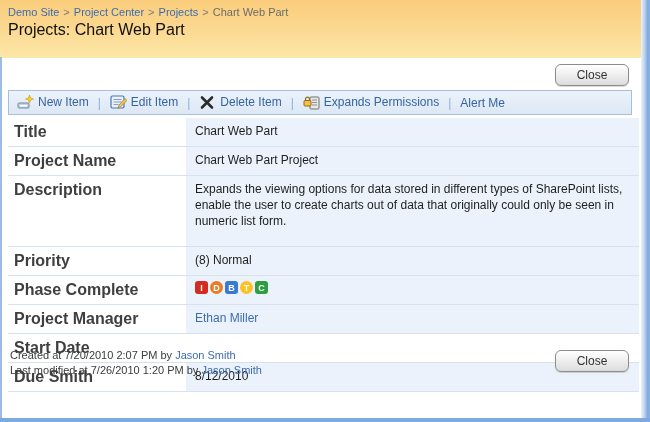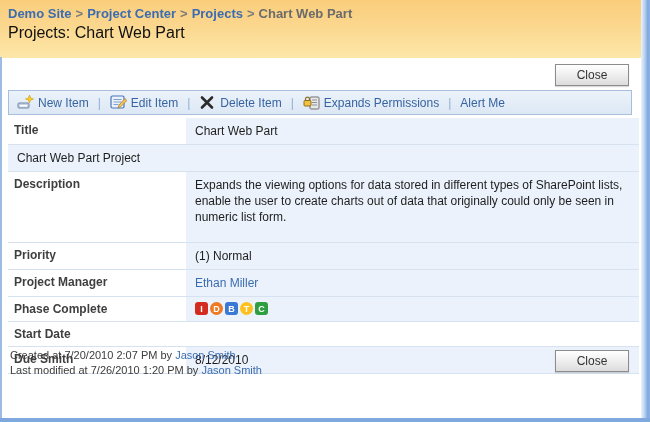--- a/index.html
+++ b/index.html
@@ -9,49 +9,49 @@
 
   
   .frame-right { position:absolute; top:0; right:0; width:9px; height:100%;
     background:linear-gradient(90deg,#ECF3FB 0%,#B4CDEC 45%,#7FA8DE 75%,#8FB2E2 100%); z-index:5; }
   .frame-left { position:absolute; top:57px; left:0; width:2px; height:365px; background:#9CBCE6; z-index:5; }
   .frame-bottom { position:absolute; bottom:0; left:0; width:100%; height:4px; background:#7FA8DE; z-index:6; }
 
   
   .header { position:absolute; top:0; left:0; width:641px; height:58px;
     background:linear-gradient(180deg,#FACD7C 0%,#FBD78E 45%,#FDE7A9 100%); padding:6px 0 0 8px; }
-  .breadcrumb { font-size:13px; color:#888;font-weight:bold; }
+  .breadcrumb { font-size:11px; color:#888; }
   .breadcrumb a { color:#3C6CB0; text-decoration:none; }
   .crumb-sep { color:#7A7A7A; margin:0 4px; }
   .crumb-current { color:#6B6B6B; }
   .page-title { font-size:16px; color:#111; margin-top:3px; letter-spacing:0; }
 
   
   .content { position:absolute; top:58px; left:2px; width:636px; height:360px; background:#fff; }
 
   .btn-close { position:absolute; width:74px; height:22px; font-size:12px; color:#333;
     background:linear-gradient(180deg,#FFFFFF 0%,#F2F2F2 40%,#DCDCDC 100%);
-    border:1px solid #8C8C8C; border-radius:0; box-shadow:0 1px 1px rgba(0,0,0,.15);
+    border:1px solid #8C8C8C; border-radius:6px; box-shadow:0 1px 1px rgba(0,0,0,.15);
     font-family:"Liberation Sans",sans-serif; cursor:pointer; }
   .btn-close-top { top:6px; right:9px; }
   .btn-close-bottom { top:292px; right:9px; }
 
   
   .toolbar { position:absolute; top:32px; left:6px; width:624px; height:25px;
     background:linear-gradient(180deg,#EBF2FA 0%,#DDE8F5 100%);
     border:1px solid #A7BEDC; display:flex; align-items:center; padding:0 8px; }
-  .tb-item { display:flex; align-items:center; color:#3764A0; font-size:12px; cursor:pointer; text-decoration:none; }
+  .tb-item { display:flex; align-items:flex-start; color:#3764A0; font-size:12px; cursor:pointer; text-decoration:none; }
   .tb-item .ticon { display:inline-block; width:17px; height:15px; margin-right:4px; }
   .tb-sep { color:#8FB0D4; margin:0 9px; font-size:12px; }
 
   
   .fields { position:absolute; top:60px; left:6px; width:631px; }
   .frow { display:flex; border-bottom:1px solid #D7E2F0; }
   .fcell-label { width:178px; background:#fff; padding:5px 4px 5px 6px;
-    font-size:12px; font-weight:bold; color:#3F3F3F; }
+    font-size:16px; font-weight:bold; color:#3F3F3F; }
   .fcell-value { flex:1; background:#EBF2FB; padding:5px 10px 5px 9px;
     font-size:12px; color:#1E1E1E; line-height:16px; }
   .frow-desc .fcell-value { padding-bottom:17px; }
   .fcell-value a { color:#3C6CB0; text-decoration:none; }
   .badges { display:flex; gap:2px; align-items:center; }
   .badge { display:inline-flex; align-items:center; justify-content:center;
     width:13px; height:13px; color:#fff; font-size:9px; font-weight:bold;
     font-family:"Liberation Sans",sans-serif; }
 
   
@@ -126,45 +126,46 @@
         <span>Alert Me</span>
       </a>
     </div>
 
     <div class="fields">
       <div class="frow">
         <div class="fcell-label">Title</div>
         <div class="fcell-value">Chart Web Part</div>
       </div>
       <div class="frow">
+        <div class="fcell-label">Project Name</div>
         <div class="fcell-value">Chart Web Part Project</div>
       </div>
       <div class="frow frow-desc">
         <div class="fcell-label">Description</div>
         <div class="fcell-value">Expands the viewing options for data stored in different types of SharePoint lists, enable the user to create charts out of data that originally could only be seen in numeric list form.</div>
       </div>
       <div class="frow">
         <div class="fcell-label">Priority</div>
-        <div class="fcell-value">(1) Normal</div>
-      </div>
-      <div class="frow">
-        <div class="fcell-label">Project Manager</div>
-        <div class="fcell-value"><a href="#">Ethan Miller</a></div>
+        <div class="fcell-value">(8) Normal</div>
       </div>
       <div class="frow">
         <div class="fcell-label">Phase Complete</div>
         <div class="fcell-value">
           <span class="badges">
             <span class="badge" style="background: rgb(212, 43, 32); border-radius: 3px;">I</span>
             <span class="badge" style="background: rgb(238, 123, 35); border-radius: 50%;">D</span>
             <span class="badge" style="background: rgb(58, 120, 214); border-radius: 3px;">B</span>
             <span class="badge" style="background: rgb(255, 192, 32); border-radius: 50%;">T</span>
             <span class="badge" style="background: rgb(47, 158, 65); border-radius: 3px;">C</span>
           </span>
         </div>
+      </div>
+      <div class="frow">
+        <div class="fcell-label">Project Manager</div>
+        <div class="fcell-value"><a href="#">Ethan Miller</a></div>
       </div>
       <div class="frow">
         <div class="fcell-label">Start Date</div>
       </div>
       <div class="frow">
         <div class="fcell-label">Due Smith</div>
         <div class="fcell-value">8/12/2010</div>
       </div>
     </div>
 

